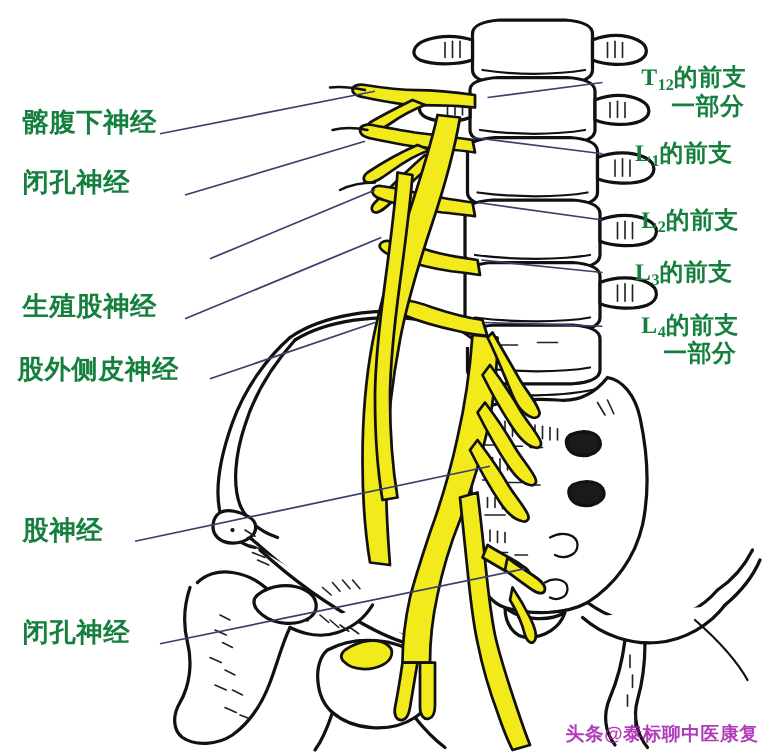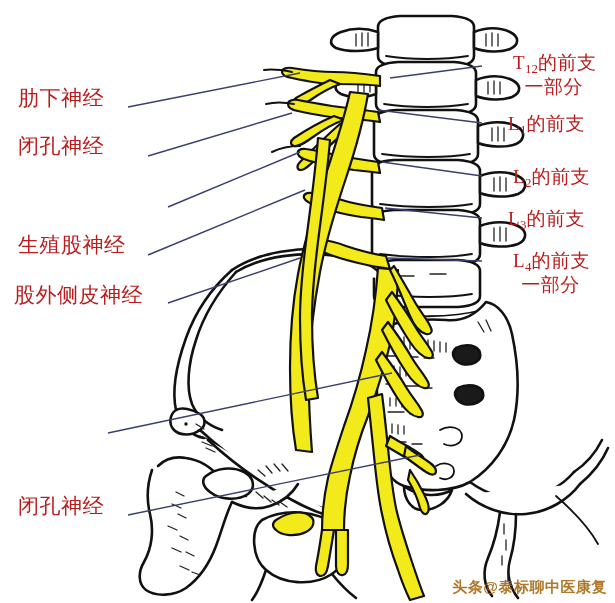--- a/index.html
+++ b/index.html
@@ -20,51 +20,51 @@
   }
   #figure-svg {
     position: absolute;
     left: 0;
     top: 0;
     width: 615px;
     height: 603px;
   }
   .label {
     position: absolute;
-    color: #b91c1c;
+    color: #15803d;
     font-family: "Liberation Serif", "DejaVu Serif", serif;
-    font-weight: 400;
+    font-weight: 700;
     white-space: nowrap;
     letter-spacing: 0.5px;
     line-height: 1.18;
   }
   .label-left {
     font-size: 21px;
   }
   .label-right {
     font-size: 19px;
   }
   .label-right .l2 {
     display: block;
-    text-align: center;
+    text-align: right;
     padding-right: 2px;
   }
   .sub {
     font-size: 0.68em;
     vertical-align: -0.28em;
     letter-spacing: 0;
   }
   .vlabel {
     font-family: "Liberation Serif", "DejaVu Serif", serif;
   }
   #watermark {
     position: absolute;
     right: 8px;
     bottom: 6px;
-    color: #a16207;
+    color: #a21caf;
     font-family: "Liberation Sans", sans-serif;
     font-size: 15px;
     font-weight: 700;
     opacity: 0.85;
     white-space: nowrap;
     letter-spacing: 0.5px;
   }
 </style>
 </head>
 <body>
@@ -401,36 +401,39 @@
         <line x1="482" y1="66" x2="390" y2="78" class="leader"></line>
         <line x1="482" y1="123" x2="378" y2="110" class="leader"></line>
         <line x1="482" y1="176" x2="382" y2="162" class="leader"></line>
         <line x1="482" y1="218" x2="385" y2="208" class="leader"></line>
         <line x1="482" y1="261" x2="388" y2="258" class="leader"></line>
       </g>
 
   </svg>
 
   <div class="label label-left vlabel" style="left:18px; top:86px;">
-    <span>肋下神经</span>
+    <span>髂腹下神经</span>
   </div>
 
   <div class="label label-left vlabel" style="left:18px; top:134px;">
     <span>闭孔神经</span>
   </div>
 
 
   <div class="label label-left vlabel" style="left:18px; top:233px;">
     <span>生殖股神经</span>
   </div>
 
   <div class="label label-left vlabel" style="left:14px; top:283px;">
     <span>股外侧皮神经</span>
   </div>
 
+  <div class="label label-left vlabel" style="left:18px; top:412px;">
+    <span>股神经</span>
+  </div>
 
   <div class="label label-left vlabel" style="left:18px; top:494px;">
     <span>闭孔神经</span>
   </div>
 
   <div class="label label-right vlabel" style="left:513px; top:52px;">
     <span>T</span><span class="sub">12</span><span>的前支</span>
     <span class="l2">一部分</span>
   </div>
 

